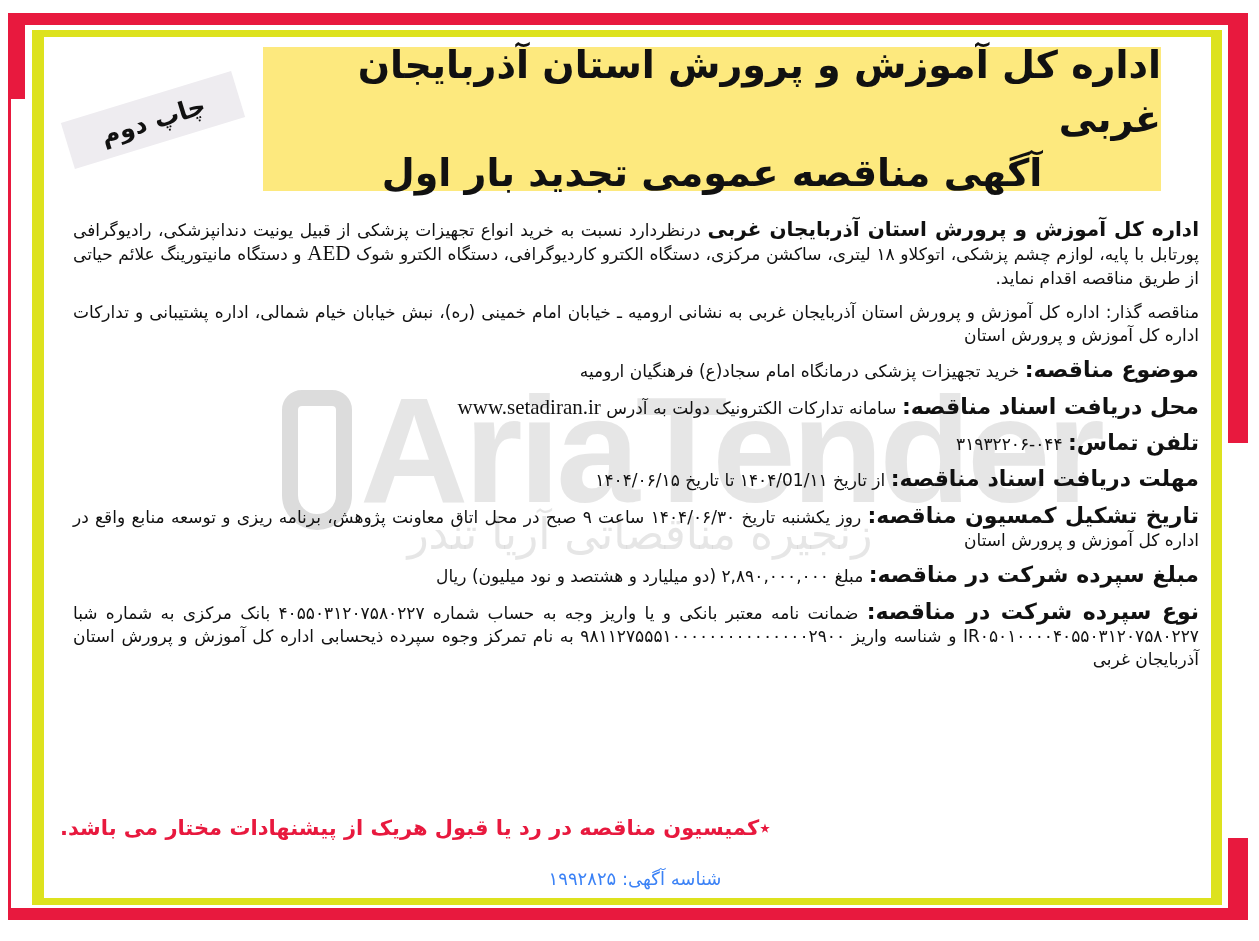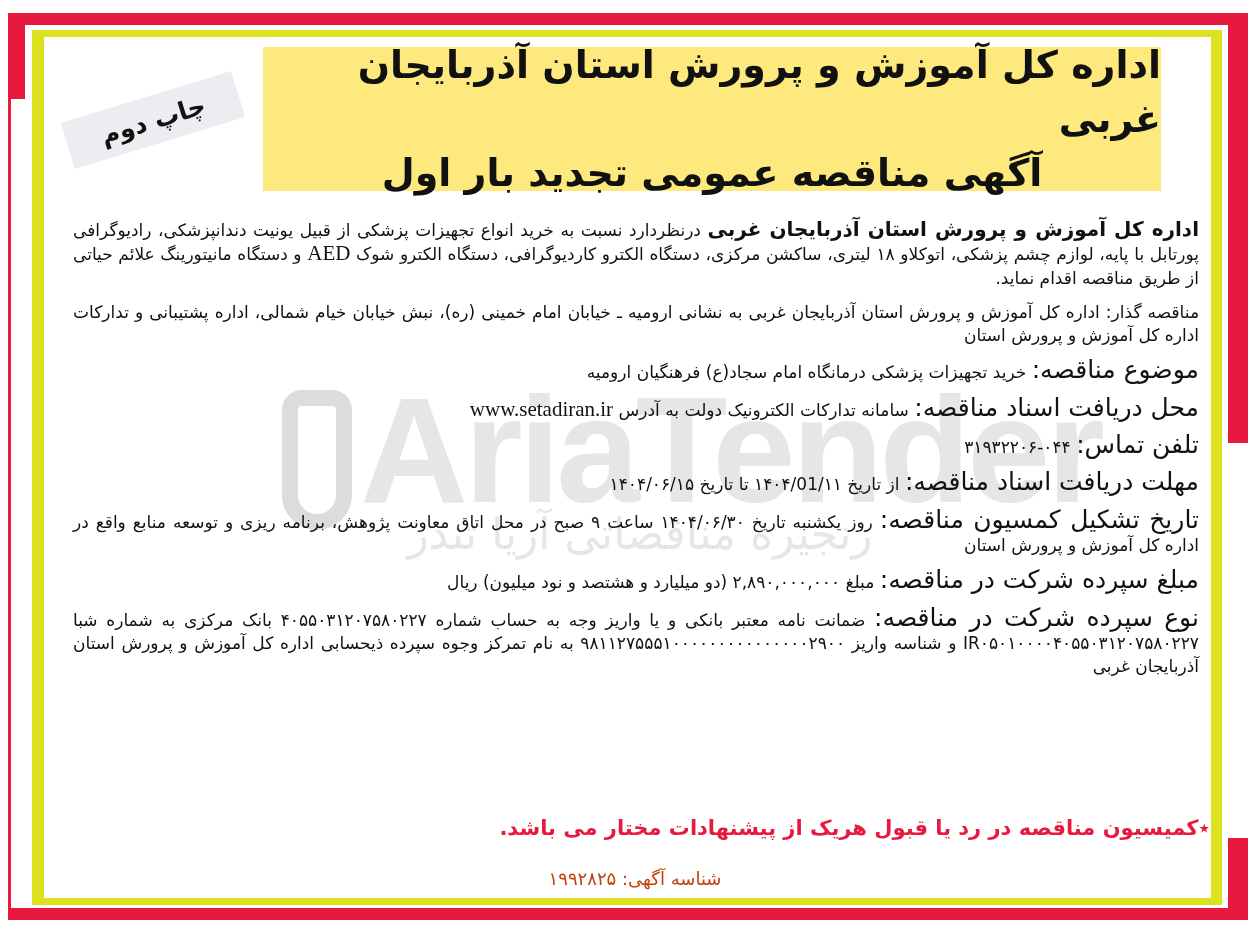--- a/index.html
+++ b/index.html
@@ -61,30 +61,30 @@
   }
 
   
   .content {
     position: absolute; left: 62px; top: 207px; width: 1148px;
     direction: rtl; text-align: justify;
     font-family: "DejaVu Sans", sans-serif;
     font-size: 17px; line-height: 23.3px; color: #111;
   }
   .content p { margin: 11px; }
-  .content .lbl { font-weight: normal; font-size: 25px; }
+  .content .lbl { font-weight: bold; font-size: 22px; }
   .content .lead { font-weight: bold; font-size: 20px; }
   .content .en { font-family: "Liberation Serif", serif; font-size: 21px; }
   .notice {
-    position: absolute; left: 60px; top: 816px; width: 1150px; text-align: right;
+    position: absolute; left: 60px; top: 816px; width: 1150px; text-align: left;
     direction: rtl; font-weight: bold; font-size: 21px; color: #e8193e;
   }
   .ad-id {
     position: absolute; left: 60px; top: 868px; width: 1150px; text-align: center;
-    direction: rtl; font-size: 18px; color: #c2410c;
+    direction: rtl; font-size: 18px; color: #3b82f6;
   }
 </style>
 </head>
 <body>
 
 <div class="red red-top"></div>
 <div class="red red-left-thick"></div>
 <div class="red red-left-thin"></div>
 <div class="red red-right-upper"></div>
 <div class="red red-right-lower"></div>

